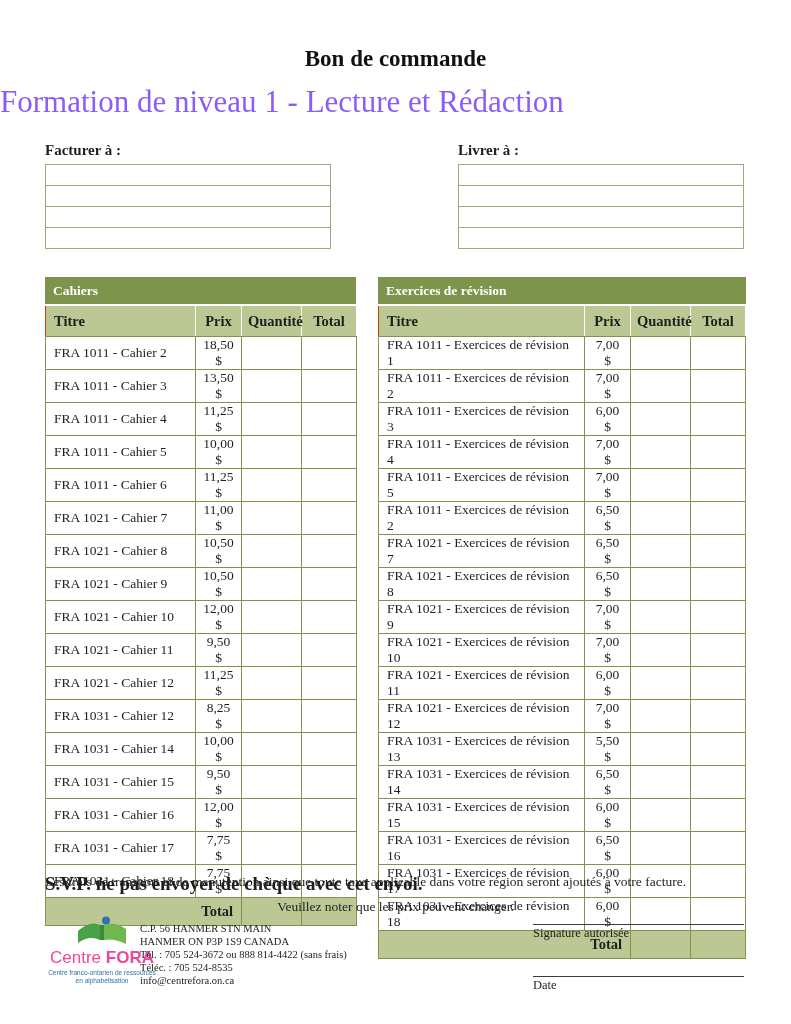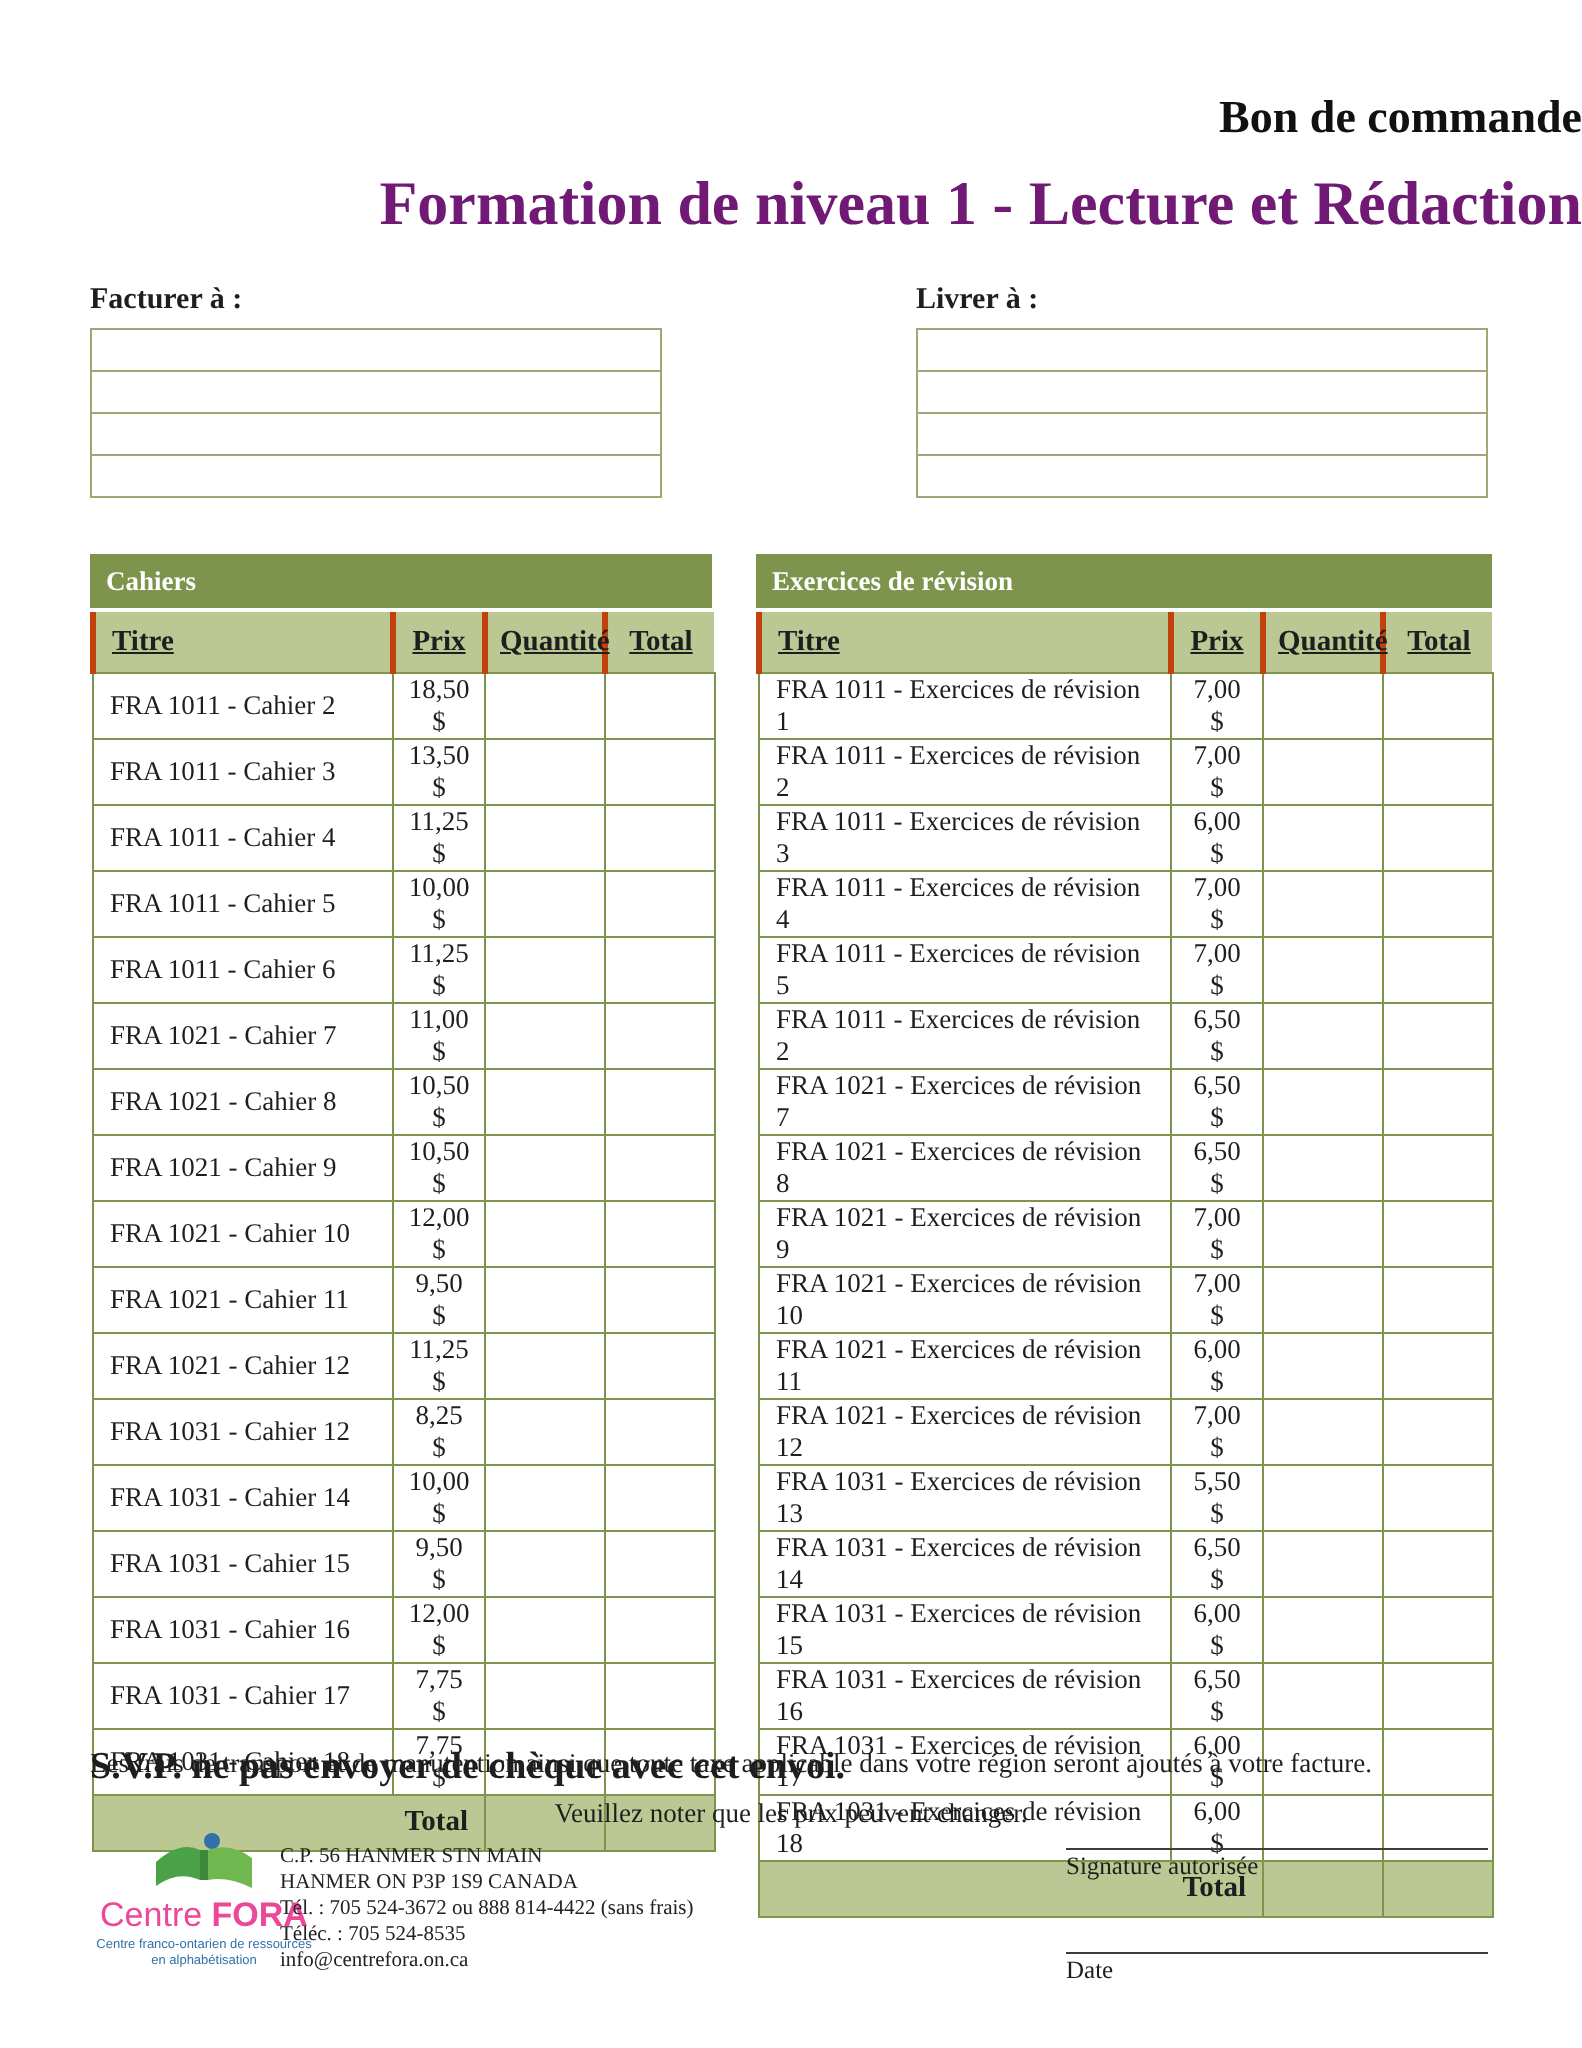--- a/index.html
+++ b/index.html
@@ -13,31 +13,31 @@
     position: relative;
     font-family: "Liberation Serif", "DejaVu Serif", serif;
     color: #1e1e1e;
     overflow: hidden;
   }
   .abs { position: absolute; }
 
   
   .doc-title {
     top: 46px; left: 0; width: 100%;
-    text-align: right;
+    text-align: center;
     font-size: 23px;
     font-weight: bold;
     color: #111111;
   }
   .main-title {
     top: 84px; left: 0; width: 100%;
-    text-align: right;
+    text-align: left;
     font-size: 31px;
-    font-weight: bold;
-    color: #701a75;
+    font-weight: normal;
+    color: #8b5cf6;
   }
 
   
   .addr-block { width: 286px; }
   .addr-left  { left: 45px;  top: 142px; }
   .addr-right { left: 458px; top: 142px; }
   .addr-label {
     font-weight: bold;
     font-size: 15px;
     margin-bottom: 5px;
@@ -68,25 +68,24 @@
   table.order {
     border-collapse: collapse;
     table-layout: fixed;
     width: 100%;
   }
   table.order th {
     background: #bcc893;
     font-size: 14.5px;
     font-weight: bold;
     padding: 7px 6px 6px 6px;
-    border-left: 3px solid #c2410c;
+    border-left: 1px solid #c2410c;
     border-right: 1px solid #ffffff;
     border-bottom: 1px solid #7f944d;
     text-align: center;
-    text-decoration: underline;
   }
   table.order th.col-titre { text-align: left; padding-left: 8px; }
   table.order td {
     border: 1px solid #7f944d;
     font-size: 13.5px;
     height: 25px;
     padding: 0 6px;
     background: #ffffff;
   }
   table.order td.cell-titre { padding-left: 8px; }

